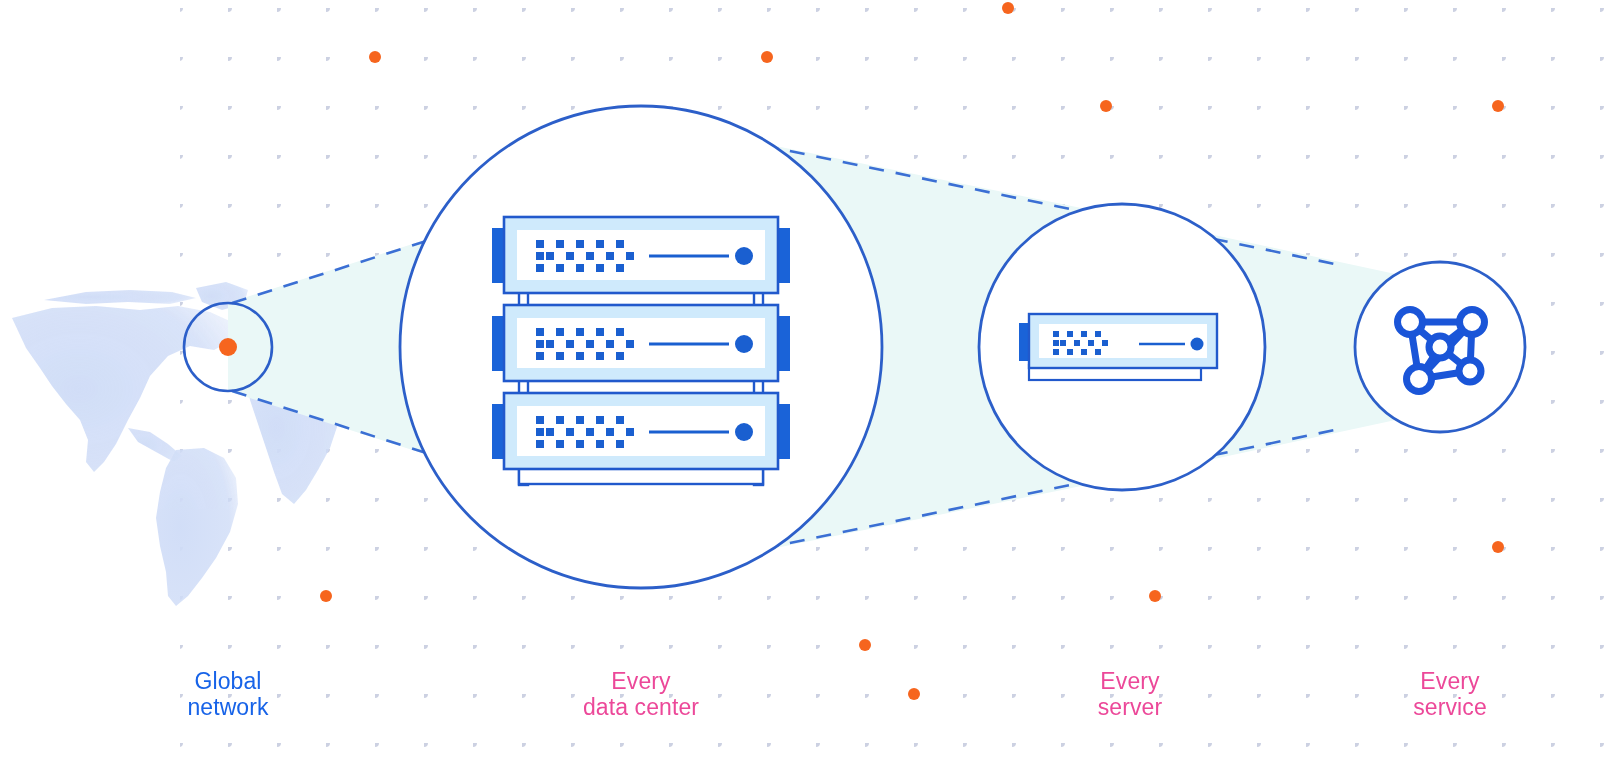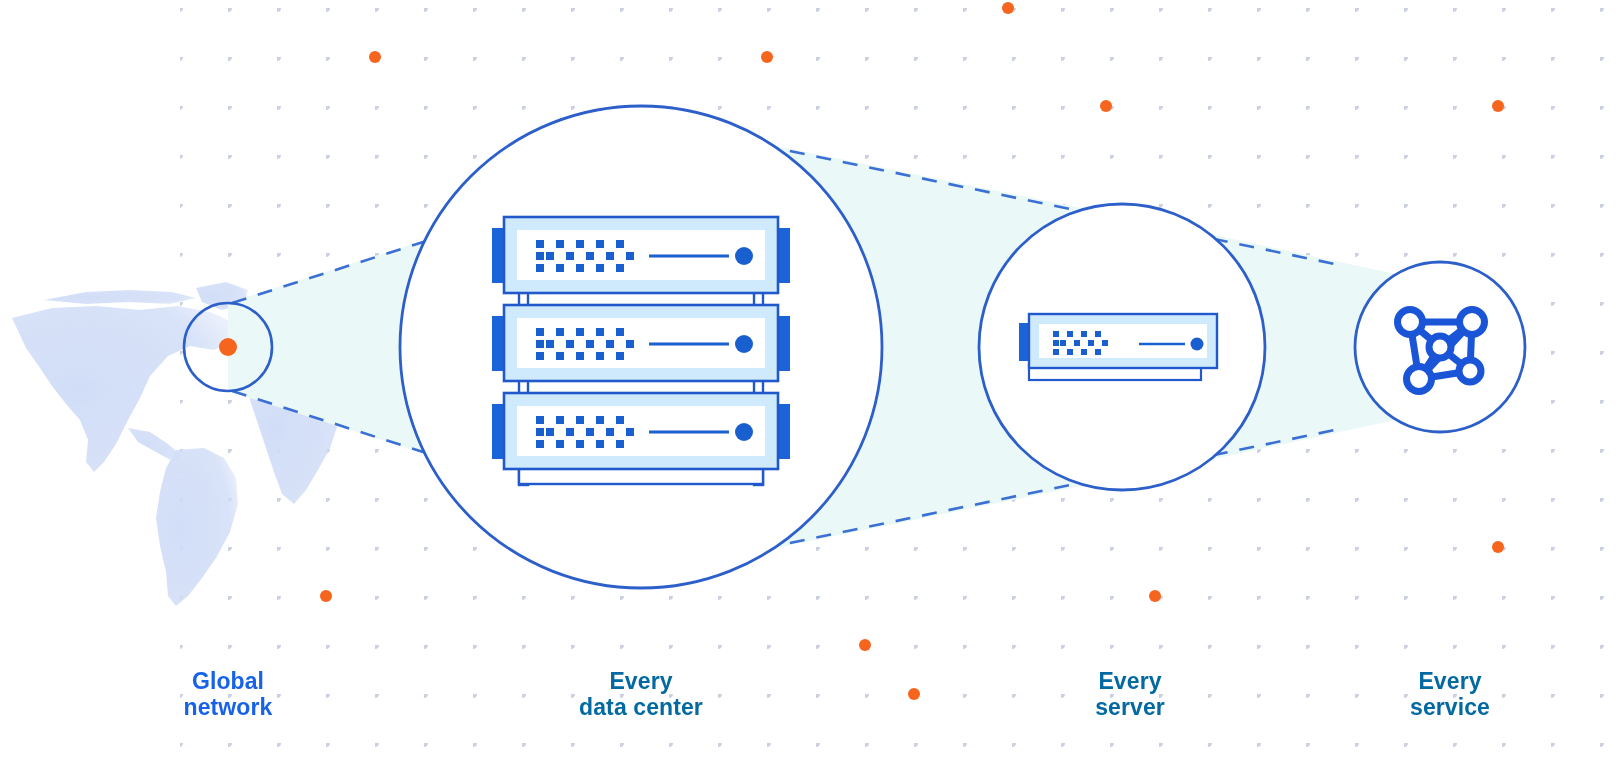--- a/index.html
+++ b/index.html
@@ -8,28 +8,28 @@
     background:#ffffff;
     font-family:"Liberation Sans", sans-serif;
     overflow:hidden;
     position:relative;
   }
   #stage{position:absolute;inset:0;width:1620px;height:782px;}
   #stage svg{display:block;}
   .lbl{
     position:absolute;
     text-align:center;
-    font-weight:700;
+    font-weight:400;
     font-size:23px;
     line-height:26px;
     letter-spacing:0.1px;
     white-space:pre-line;
     user-select:none;
   }
-  .lbl-dark{color:#0369a1;}
+  .lbl-dark{color:#ec4899;}
   .lbl-blue{color:#1763e8;}
 </style>
 </head>
 <body>
 
 <div id="stage">
   <svg width="1620" height="782" viewBox="0 0 1620 782" xmlns="http://www.w3.org/2000/svg">
     <defs>
 
       <pattern id="dotgrid" x="228" y="8" width="49" height="49" patternUnits="userSpaceOnUse">

